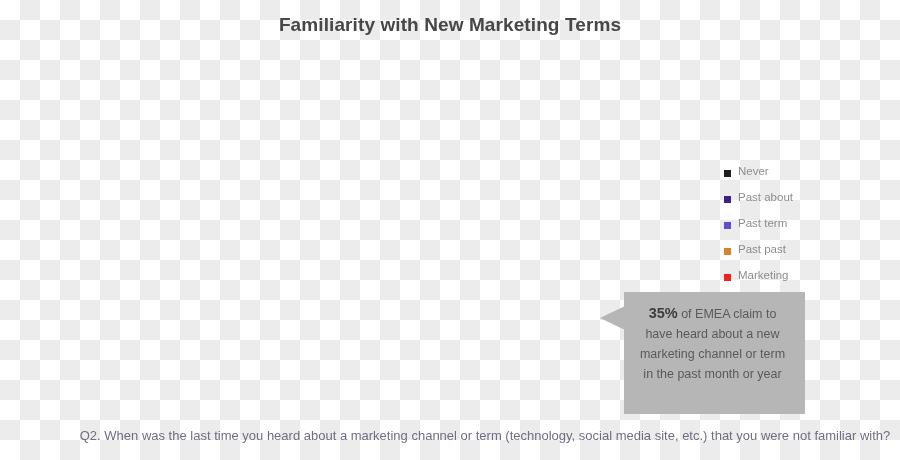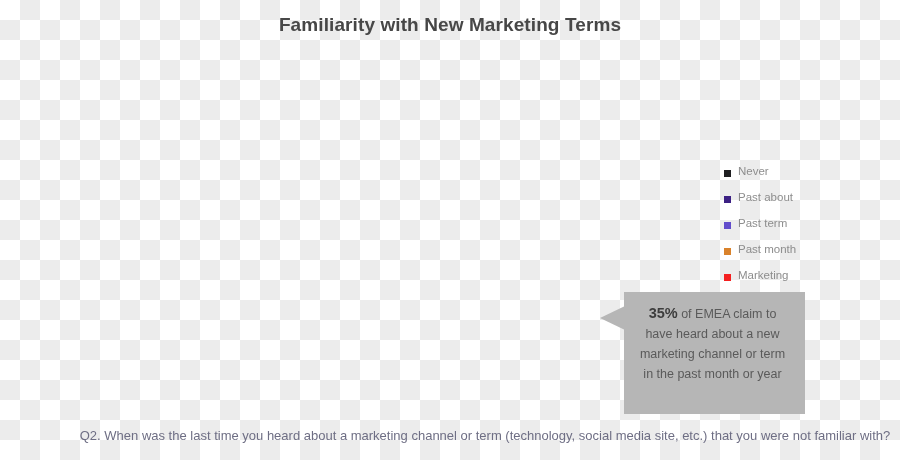--- a/index.html
+++ b/index.html
@@ -140,21 +140,21 @@
     <div class="legend-row">
       <span class="legend-swatch" style="background: rgb(60, 32, 131);"></span>
       <span class="legend-label">Past about</span>
     </div>
     <div class="legend-row">
       <span class="legend-swatch" style="background: rgb(97, 76, 203);"></span>
       <span class="legend-label">Past term</span>
     </div>
     <div class="legend-row">
       <span class="legend-swatch" style="background: rgb(217, 130, 43);"></span>
-      <span class="legend-label">Past month</span>
+      <span class="legend-label">Past past</span>
     </div>
     <div class="legend-row">
       <span class="legend-swatch" style="background: rgb(244, 31, 31);"></span>
       <span class="legend-label">Marketing</span>
     </div>
   </div>
 
   <div id="callout-tail"></div>
   <div id="callout">
     <div id="callout-text">

